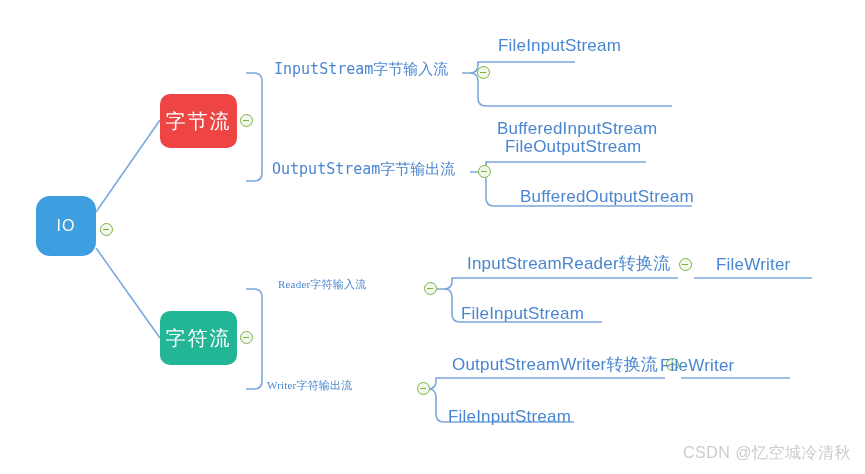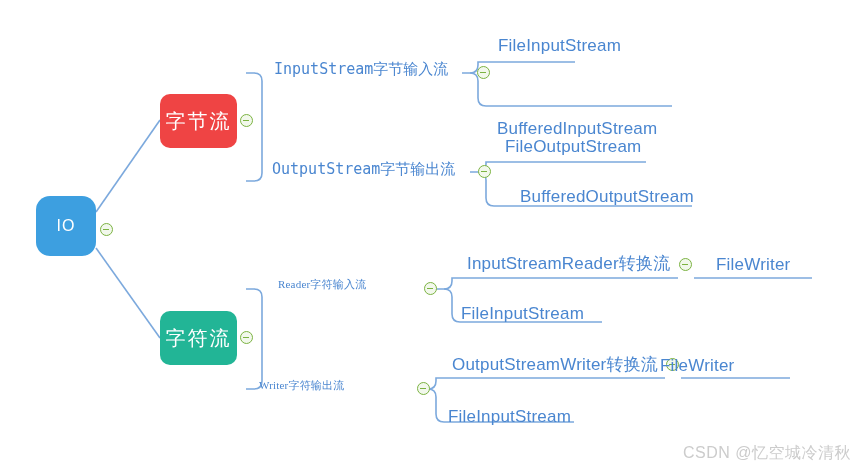--- a/index.html
+++ b/index.html
@@ -140,21 +140,21 @@
 
   <div class="lbl lbl-mono" style="left:274px; top:62px;">InputStream字节输入流</div>
   <div class="toggle" style="left:477px; top:66px;"></div>
 
   <div class="lbl lbl-mono" style="left:272px; top:162px;">OutputStream字节输出流</div>
   <div class="toggle" style="left:478px; top:165px;"></div>
 
   <div class="lbl lbl-sans" style="left:278px; top:279px;">Reader字符输入流</div>
   <div class="toggle" style="left:424px; top:282px;"></div>
 
-  <div class="lbl lbl-sans" style="left:259px; top:380px;">Writer字符输出流</div>
+  <div class="lbl lbl-sans" style="left:267px; top:380px;">Writer字符输出流</div>
   <div class="toggle" style="left:417px; top:382px;"></div>
 
   <div class="lbl lbl-leaf" style="left:498px; top:37px;">FileInputStream</div>
 
   <div class="lbl lbl-leaf" style="left:497px; top:88px;margin-top:32px;">BufferedInputStream</div>
 
   <div class="lbl lbl-leaf" style="left:505px; top:138px;">FileOutputStream</div>
 
   <div class="lbl lbl-leaf" style="left:508px; top:188px;margin-left:12px;">BufferedOutputStream</div>
 

